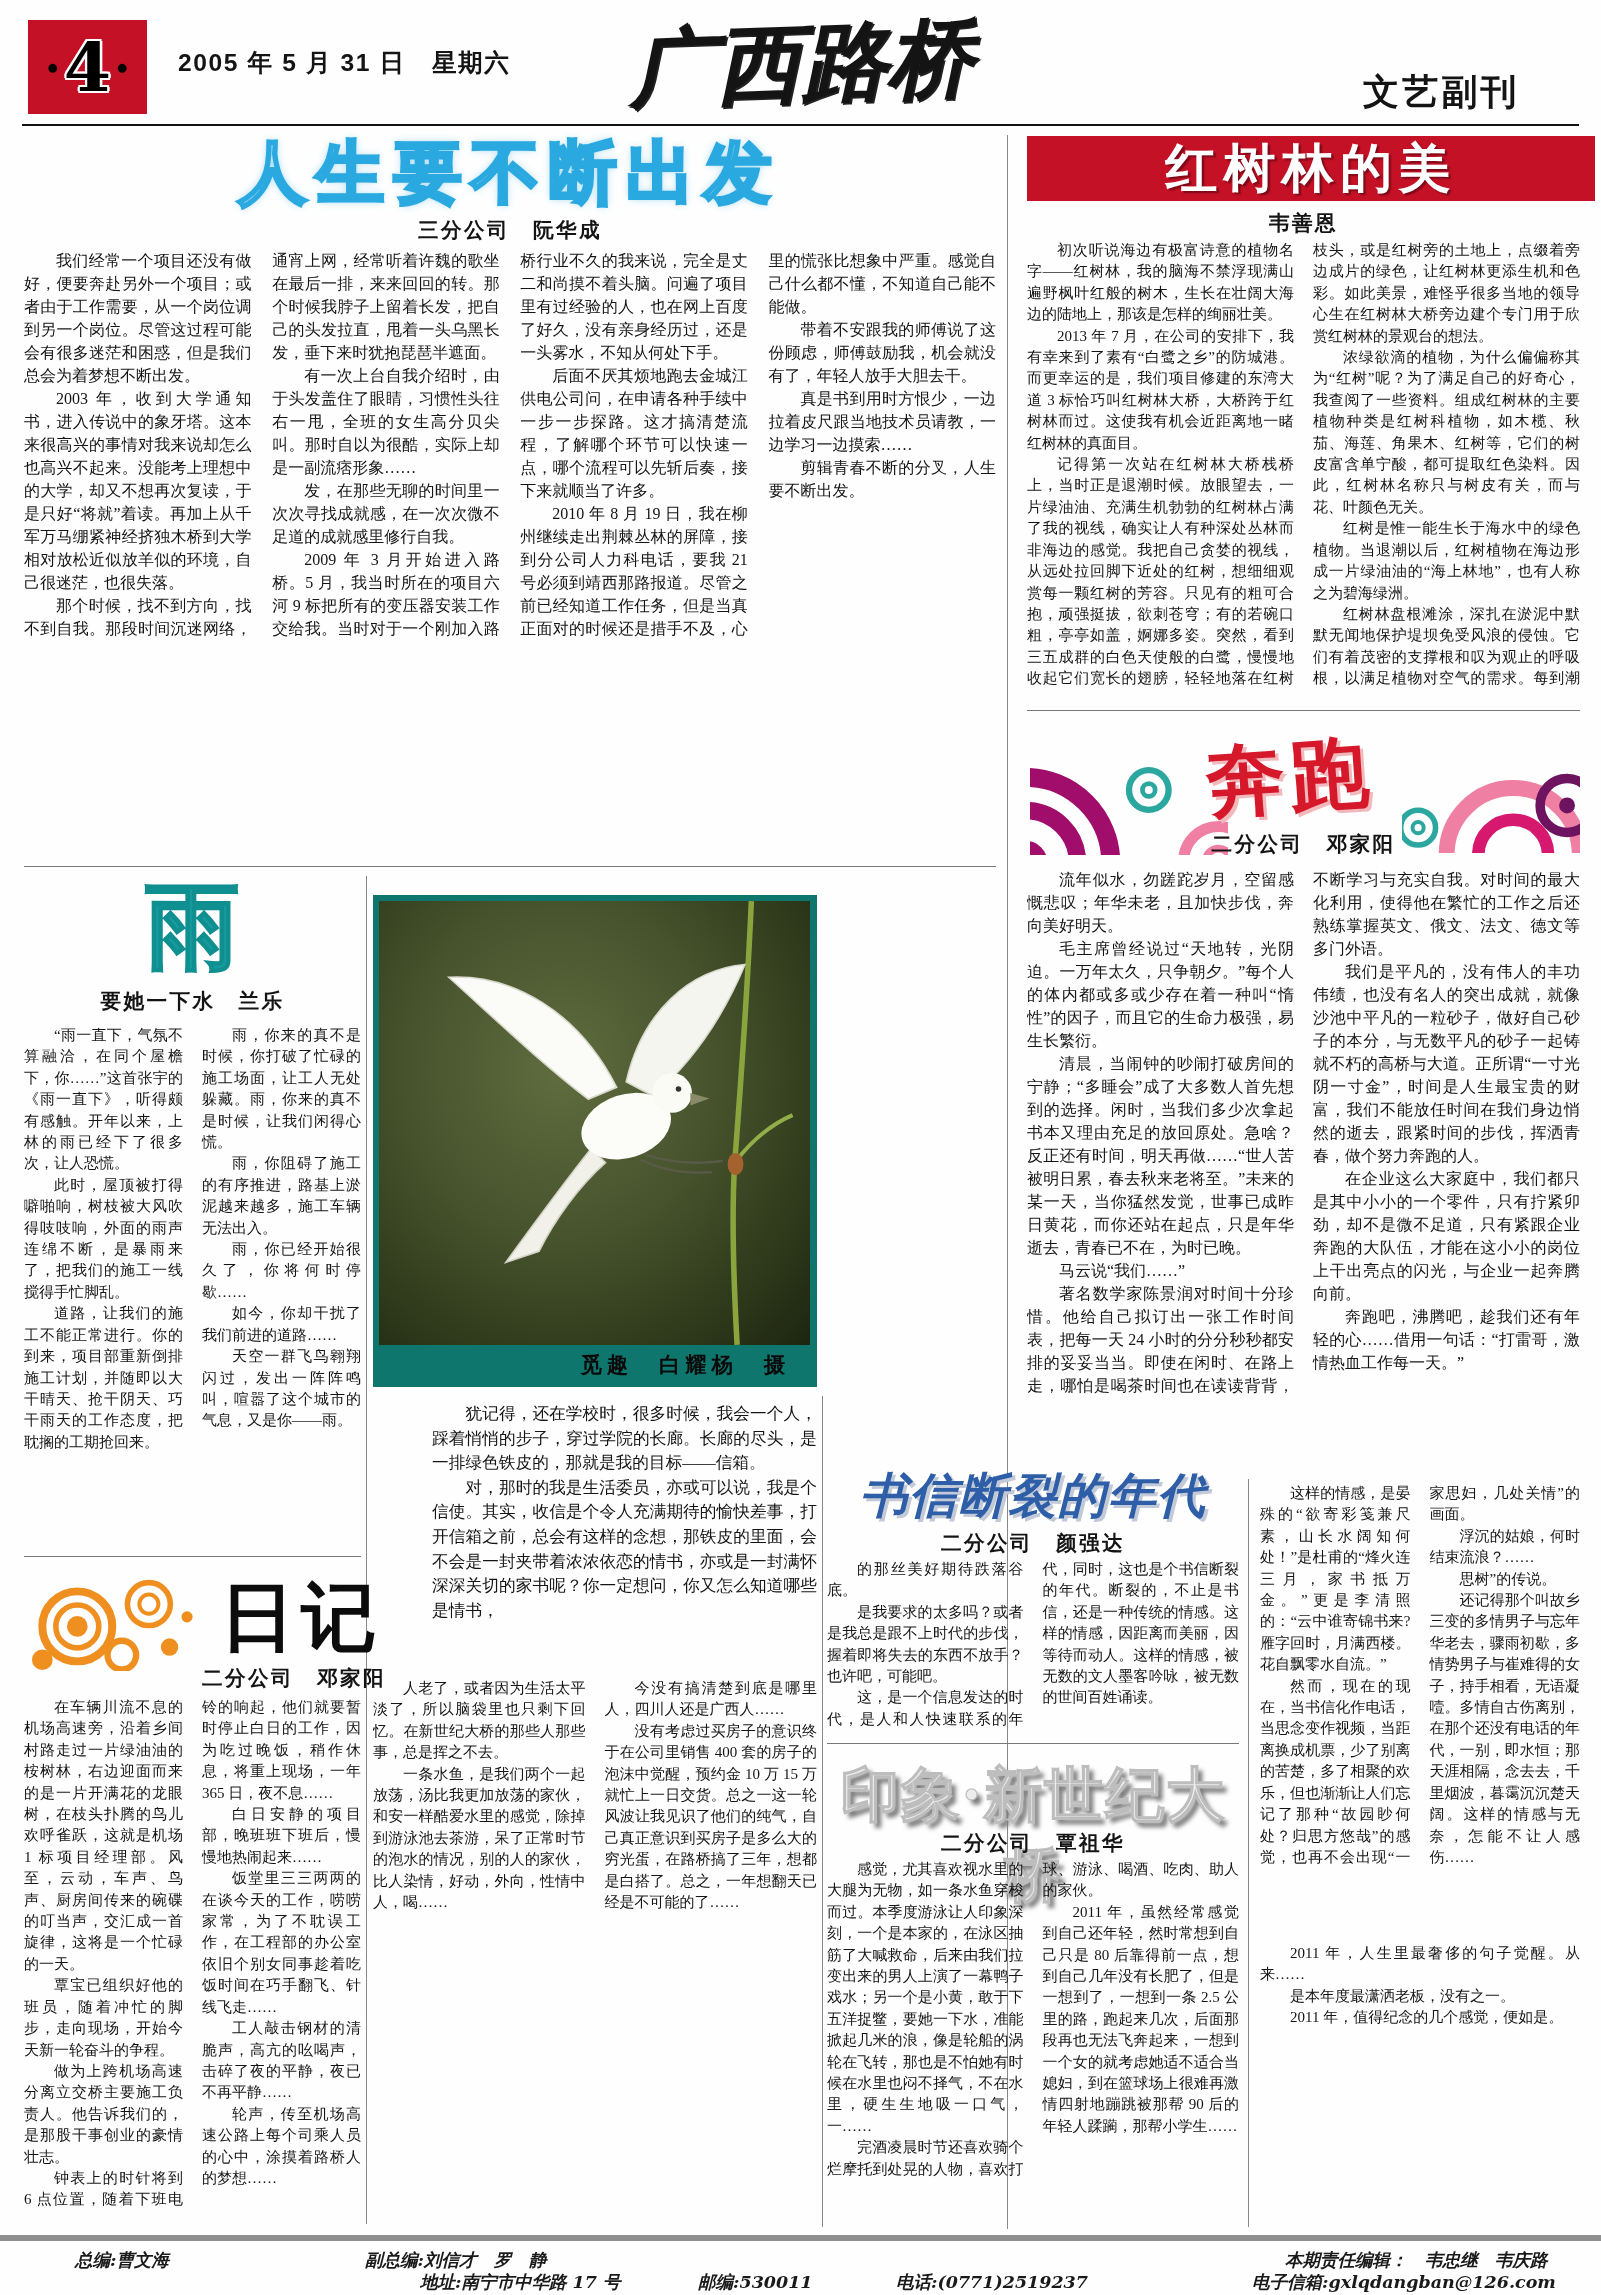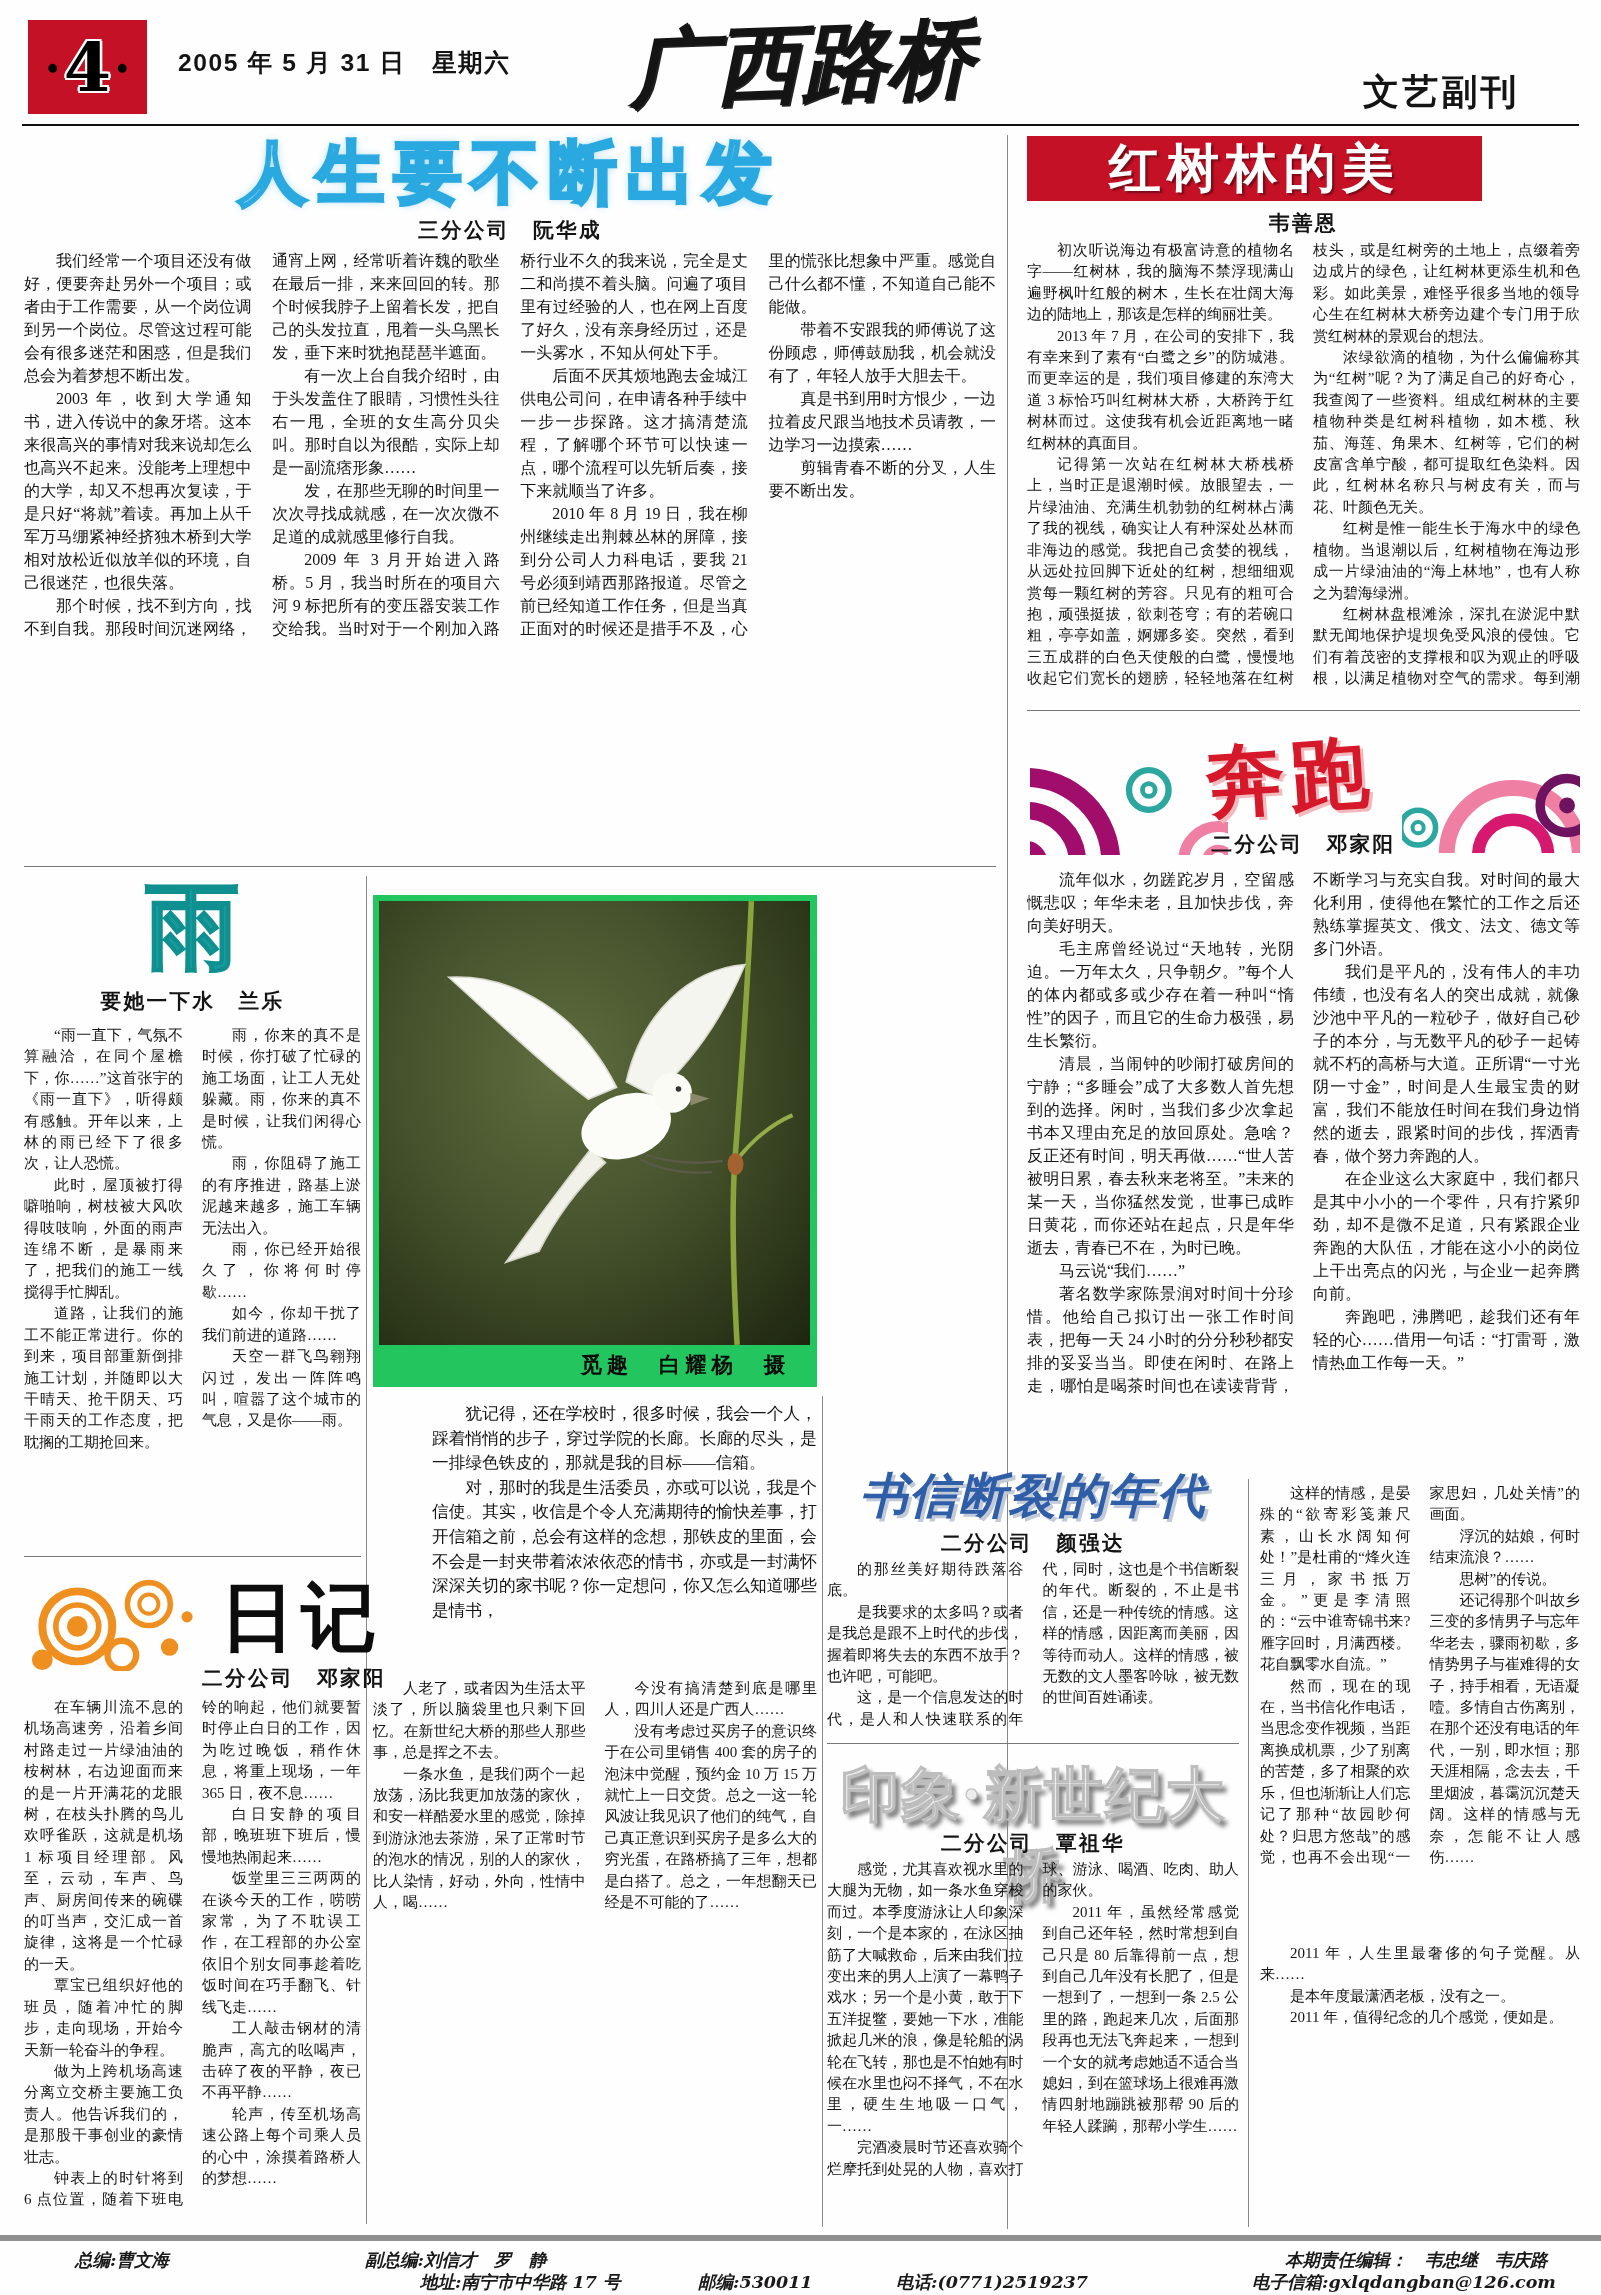--- a/index.html
+++ b/index.html
@@ -20,41 +20,41 @@
   .section-label{left:1363px;top:68px;font-family:"Liberation Sans",sans-serif;font-weight:bold;font-size:36px;letter-spacing:3.2px;}
   .rule-h{background:#111;height:2.4px;}
   .hline{background:#777;height:0.8px;}
   .vline{background:#888;width:0.8px;}
   .bar{left:0;top:2235px;width:1601px;height:6.3px;background:#8f8f8f;}
   
   .t-chufa{left:24px;top:135px;width:972px;height:76px;font-family:"Liberation Sans",sans-serif;font-weight:900;
        font-size:68px;letter-spacing:9.5px;color:#bfe4f6;-webkit-text-stroke:3.2px #2aa9e1;
        text-shadow:0 0 9.5px #a6d9f1,0 0 3.2px #7cc6ea;display:flex;align-items:center;justify-content:center;}
   .byline{font-family:"Liberation Sans",sans-serif;font-weight:bold;font-size:20.6px;letter-spacing:2.4px;}
-  .banner-red{left:1027px;top:136px;width:455px;height:65px;background:#c51126;display:flex;align-items:center;justify-content:center;
+  .banner-red{left:1027px;top:136px;width:568px;height:65px;background:#c51126;display:flex;align-items:center;justify-content:center;
        color:#fff;font-family:"DejaVu Serif",serif;font-weight:900;font-size:52px;letter-spacing:6.3px;
        text-shadow:2.4px 2.4px 1.6px #7e0a18;}
   .t-yu{color:#179c9d;font-family:"DejaVu Sans",sans-serif;font-weight:900;font-size:94px;line-height:1;
        -webkit-text-stroke:1.6px #0f8f90;text-shadow:0 0 0 #fff;}
   .t-benpao{color:#d6182b;font-family:"DejaVu Sans",sans-serif;font-weight:900;font-size:79px;line-height:1;
        letter-spacing:4.8px;transform:rotate(-4deg);text-shadow:3.2px 3.2px 0 #f2b9bd;}
   .t-riji{font-family:"DejaVu Serif",serif;font-weight:900;font-size:75px;line-height:1;color:#0c0c0c;letter-spacing:6.3px;margin-left:18px;}
   .t-shuxin{color:#2e5ea8;font-family:"DejaVu Serif",serif;font-weight:900;font-style:italic;font-size:48px;
        letter-spacing:1.6px;transform:skewX(-6deg);text-shadow:3.2px 3.2px 0 #c2cad8;}
   .t-yinxiang{color:#ededed;font-family:"DejaVu Serif",serif;font-weight:900;font-size:59px;letter-spacing:1.6px;
        -webkit-text-stroke:1.2px #bdbdbd;text-shadow:4.8px 4.8px 4px #7d7d7d;}
   
   .body-txt{text-align:justify;overflow:hidden;}
   .cols2{column-count:2;column-gap:19px;}
   .cols4{column-count:4;column-gap:20.6px;}
   .f20{font-size:16px;line-height:23px;}
   .f19{font-size:15px;line-height:21.4px;}
   .f21{font-size:16.7px;line-height:24.6px;}
   
-  .photo-mat{left:373px;top:895px;width:444px;height:492px;background:#22c55e;}
+  .photo-mat{left:373px;top:895px;width:444px;height:492px;background:#0f766e;}
   .photo{position:absolute;left:6.3px;top:6.3px;width:431px;height:444px;
        background:radial-gradient(ellipse at 42% 38%,#5f6d3f 0%,#46522c 45%,#2c3619 80%,#1d2510 100%);overflow:hidden;}
   .photo-caption{position:absolute;right:27px;bottom:8px;font-family:"Liberation Sans",sans-serif;
        font-weight:bold;font-size:21.4px;letter-spacing:4.8px;color:#0a0a0a;}
   .footer-txt{font-family:"DejaVu Serif",serif;font-style:italic;font-weight:bold;font-size:17.5px;color:#1a1a1a;}
 </style>
 </head>
 <body>
 
 <div id="page">

